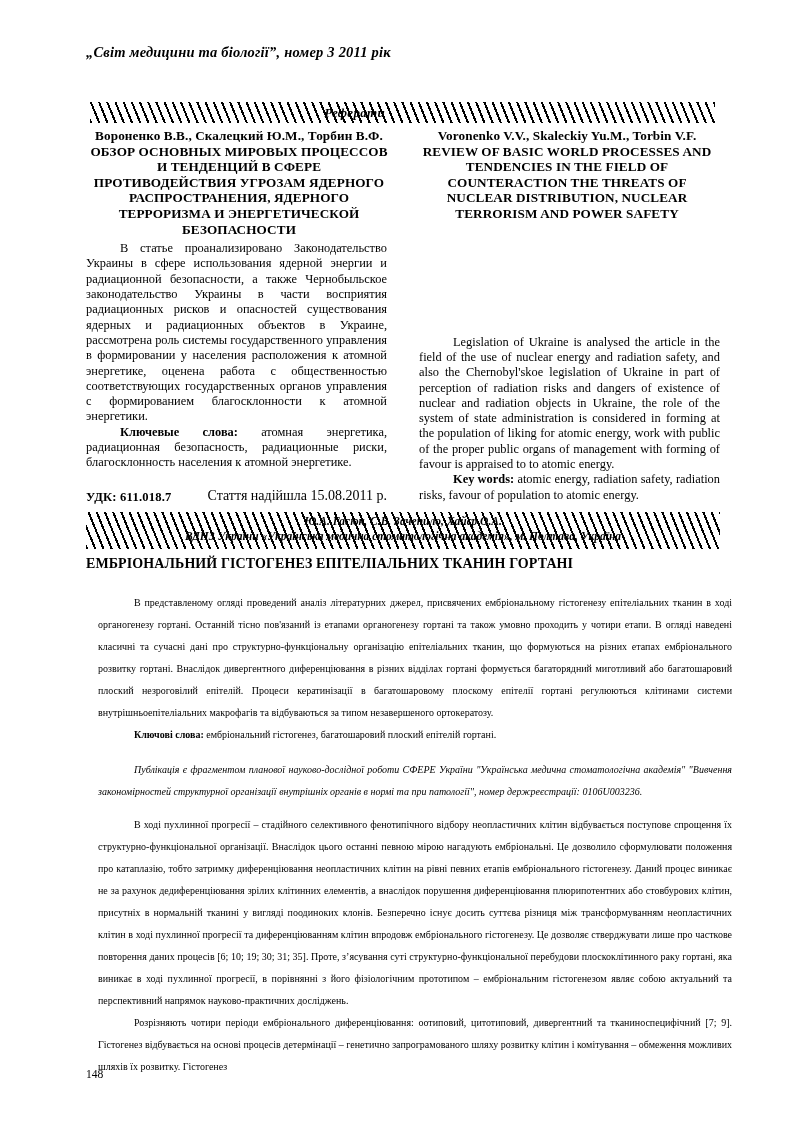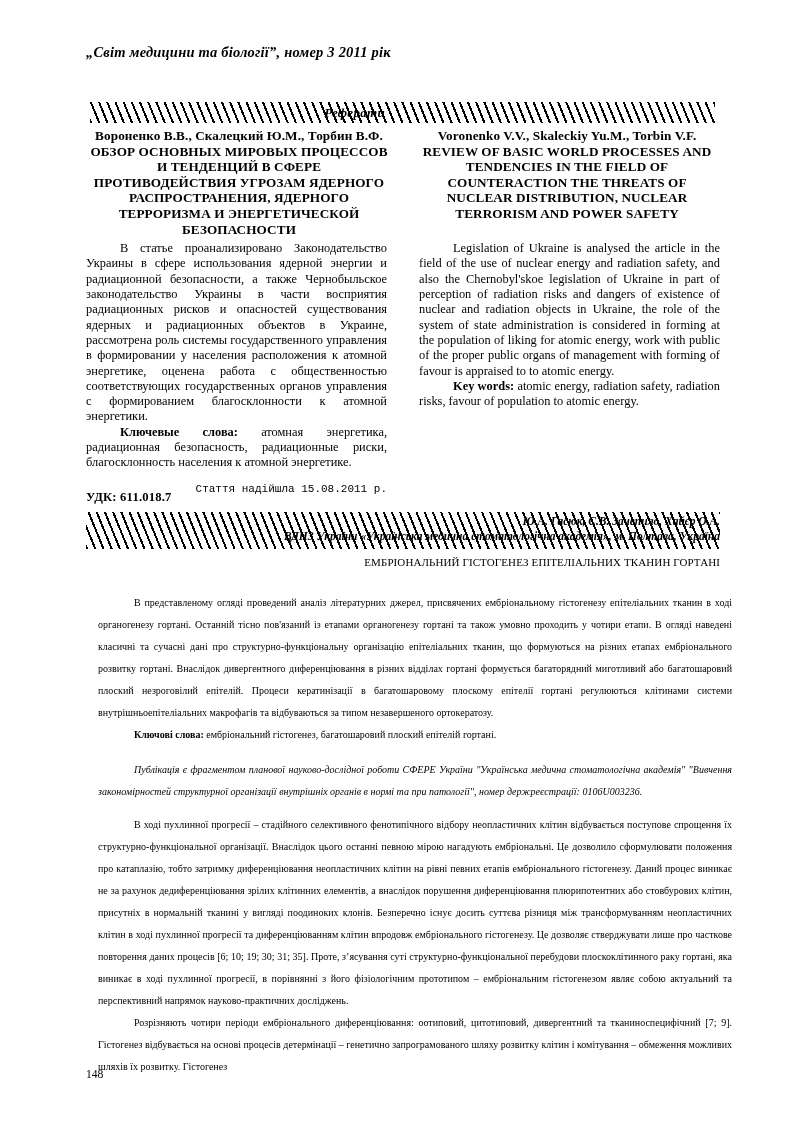--- a/index.html
+++ b/index.html
@@ -79,21 +79,21 @@
     left: 86px;
     top: 512px;
     width: 634px;
     height: 35px;
     padding: 2px 0 0 0;
   }
   #hatch-authors .hatch-text {
     font-size: 11.5px;
     font-style: italic;
     line-height: 15px;
-    text-align: right;
+    text-align: center;
     mix-blend-mode: darken;
   }
 
   
   .art1 {
     position: absolute;
     left: 86px;
     top: 126px;
     width: 634px;
   }
@@ -112,58 +112,58 @@
   .authors-line {
     font-weight: bold;
     font-size: 12.6px;
     margin-top: 2px;
   }
 
   .abs-2col {
     display: flex;
     gap: 32px;
     margin-top: 4px;
+    align-items: flex-end;
   }
   .abs-2col > .col {
     flex: 1;
     font-size: 12.4px;
     line-height: 15.3px;
     text-align: justify;
     text-justify: inter-word;
   }
   .col p {
     margin: 0;
     text-indent: 34px;
   }
   .kw { font-weight: bold; }
   .received {
     text-align: right;
-    font-size: 11px;
+    font-size: 14px;
     line-height: 15.3px;
-    margin-top: 11px;
-    font-family: Liberation Mono, monospace;
+    margin-top: 17px;
   }
 
   
   .udc {
     position: absolute;
     left: 86px;
     top: 490px;
     font-size: 12.6px;
     font-weight: bold;
     letter-spacing: 0.2px;
   }
   .art2-title {
     position: absolute;
     left: 86px;
     top: 556px;
     width: 634px;
-    text-align: right;
-    font-weight: normal;
-    font-size: 11px;
+    text-align: left;
+    font-weight: bold;
+    font-size: 14px;
     letter-spacing: 0.1px;
   }
   .art2-body {
     position: absolute;
     left: 98px;
     top: 592px;
     width: 634px;
     font-size: 10px;
     line-height: 22px;
     text-align: justify;

